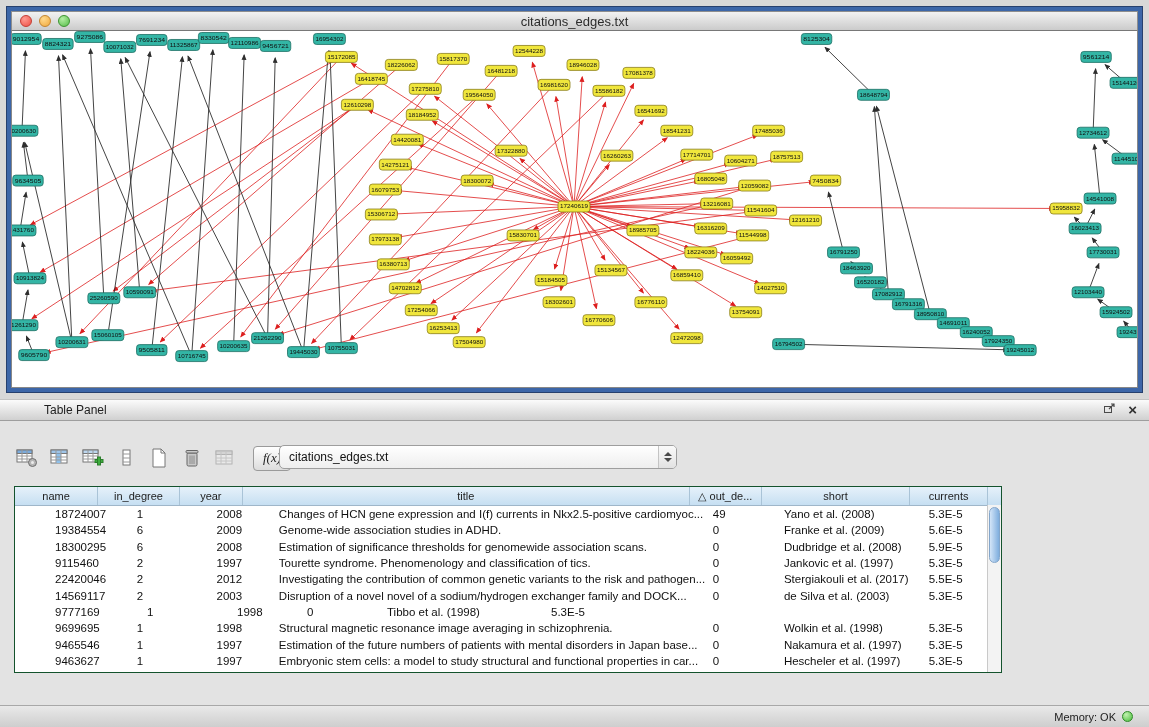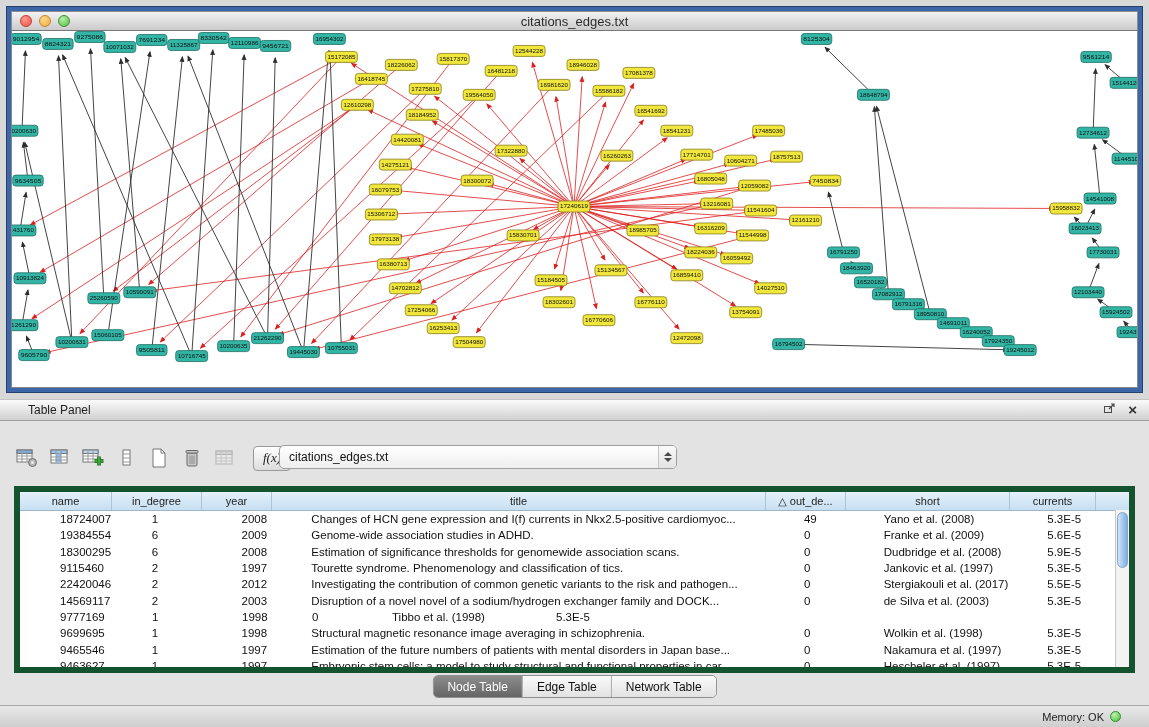--- a/index.html
+++ b/index.html
@@ -30,21 +30,21 @@
   }
   .canvas svg{position:absolute;left:0;top:0;width:100%;height:100%;}
 
   
   .table-panel-header{
     position:absolute;left:0;top:399px;width:1149px;height:22px;box-sizing:border-box;
     background:linear-gradient(#fbfbfb,#d0d0d0);
     border-top:1px solid #c4c4c4;border-bottom:1px solid #9e9e9e;
     display:flex;align-items:center;
   }
-  .tph-title{font-size:12px;color:#222;padding-left:28px;flex:1;}
+  .tph-title{font-size:12px;color:#222;padding-left:28px;flex:1;margin-left:16px;}
   .tph-icons{display:flex;gap:12px;padding-right:12px;align-items:center;}
   .tph-close{font-size:15px;font-weight:bold;color:#333;line-height:12px;cursor:default;}
   .panel-body{position:absolute;left:0;top:421px;width:1149px;height:284px;background:#e3e3e3;}
 
   .toolbar{position:absolute;left:14px;top:22px;height:30px;display:flex;align-items:center;gap:7px;}
   .tb-btn{width:26px;height:26px;display:flex;align-items:center;justify-content:center;}
   .fx-btn{
     margin-left:8px;width:36px;height:23px;border:1px solid #9a9a9a;border-radius:4px;
     background:linear-gradient(#ffffff,#dcdcdc);
     font-style:italic;font-family:"Liberation Serif",serif;font-size:13px;color:#222;
@@ -54,22 +54,22 @@
     position:absolute;left:279px;top:24px;width:398px;height:24px;box-sizing:border-box;
     border:1px solid #9e9e9e;border-radius:5px;background:linear-gradient(#ffffff,#eeeeee);
     display:flex;align-items:stretch;overflow:hidden;
   }
   .combo-text{flex:1;font-size:12px;color:#111;display:flex;align-items:center;padding-left:9px;}
   .combo-arrows{width:17px;border-left:1px solid #c4c4c4;display:flex;flex-direction:column;align-items:center;justify-content:center;gap:2px;background:linear-gradient(#fafafa,#e2e2e2);}
   .tri-up{width:0;height:0;border-left:4px solid transparent;border-right:4px solid transparent;border-bottom:4px solid #4a4a4a;}
   .tri-down{width:0;height:0;border-left:4px solid transparent;border-right:4px solid transparent;border-top:4px solid #4a4a4a;}
 
   .table-wrap{
-    position:absolute;left:14px;top:65px;width:1121px;height:187px;box-sizing:border-box;
-    background:#fff;border:6px solid #14532d;overflow:hidden;
+    position:absolute;left:14px;top:65px;width:988px;height:187px;box-sizing:border-box;
+    background:#fff;border:1px solid #14532d;overflow:hidden;
   }
   .thead{display:flex;height:18px;background:linear-gradient(#e6f1fa,#c6dff2);border-bottom:1px solid #9fb6c9;padding-right:13px;}
   .th{box-sizing:border-box;border-right:1px solid #a9c3d7;font-size:11px;color:#1d1d1d;
       display:flex;align-items:center;justify-content:center;white-space:nowrap;overflow:hidden;}
   .th.cf{flex:1;border-right:none;}
   .rows{font-size:11.5px;color:#101010;padding-left:36px;}
   .row{display:flex;height:16.3px;align-items:center;}
   .cell{box-sizing:border-box;padding:0 4px;white-space:nowrap;overflow:hidden;}
   .cell.center{}
   .c0{width:92px;}.c1{width:90px;}.c2{width:70px;}.c3{width:494px;}
@@ -83,21 +83,21 @@
     display:flex;border:1px solid #8f8f8f;border-radius:5px;overflow:hidden;background:#f4f4f4;
   }
   .tab{font-size:12px;display:flex;align-items:center;padding:0 14px;border-right:1px solid #a6a6a6;
     color:#111;background:linear-gradient(#fbfbfb,#e2e2e2);white-space:nowrap;}
   .tab.last{border-right:none;}
   .tab.selected{background:linear-gradient(#8d8d8d,#656565);color:#fff;}
 
   .status-bar{
     position:absolute;left:0;bottom:0;width:1149px;height:22px;box-sizing:border-box;
     background:linear-gradient(#e9e9e9,#cecece);border-top:1px solid #a8a8a8;
-    display:flex;align-items:center;justify-content:flex-end;gap:6px;padding-right:28px;
+    display:flex;align-items:center;justify-content:flex-end;gap:6px;padding-right:16px;
   }
   .mem-label{font-size:11px;color:#222;}
   .mem-dot{width:11px;height:11px;border-radius:50%;
     background:radial-gradient(circle at 35% 30%,#c2f2b0,#47bc3a);border:1px solid #2e8a26;box-sizing:border-box;}
 </style>
 </head>
 <body>
 
 <div class="net-window">
   <div class="titlebar">
@@ -852,23 +852,18 @@
           <div class="cell c4">0</div>
           <div class="cell c5 center">Hescheler et al. (1997)</div>
           <div class="cell c6">5.3E-5</div>
         </div>
       </div>
     <div class="vscroll">
       <div class="vthumb"></div>
     </div>
   </div>
 
-  <div class="tabbar">
-    <div class="tab selected">Node Table</div>
-    <div class="tab">Edge Table</div>
-    <div class="tab last">Network Table</div>
-  </div>
 </div>
 
 <div class="status-bar">
   <span class="mem-label">Memory: OK</span>
   <span class="mem-dot"></span>
 </div>
 
 </body></html>

